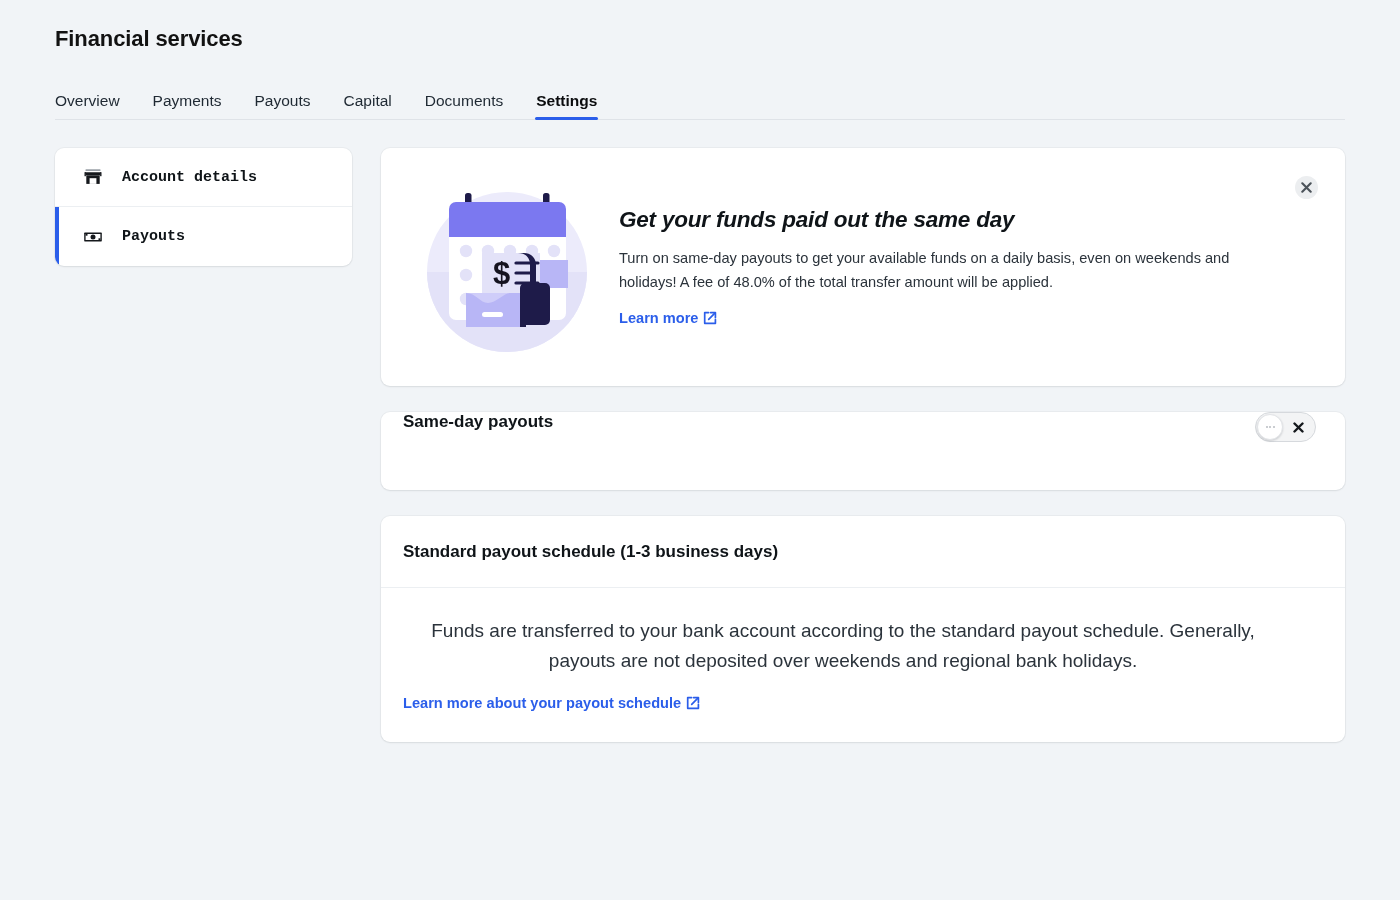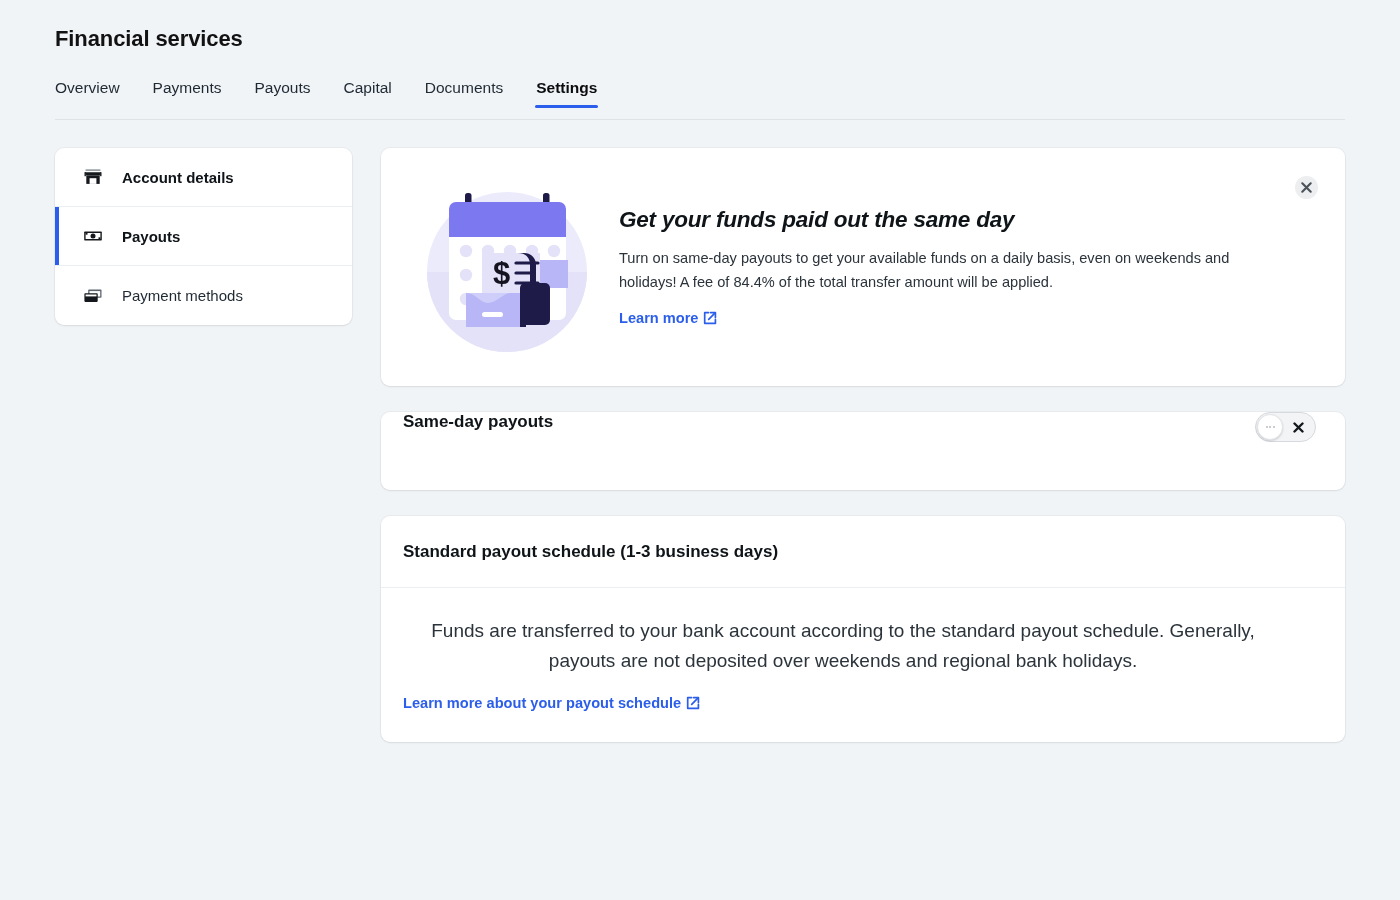--- a/index.html
+++ b/index.html
@@ -25,21 +25,21 @@
     font-size: 22px;
     font-weight: bold;
     color: #121212;
     letter-spacing: -0.1px;
     margin-bottom: 28px;
   }
 
   
   .tabs {
     display: flex;
-    align-items: flex-start;
+    align-items: flex-end;
     gap: 33px;
     border-bottom: 1px solid #dfe3e8;
     height: 40px;
     margin-bottom: 28px;
   }
   .tab {
     font-size: 15.5px;
     color: #1f2933;
     padding-bottom: 11px;
     position: relative;
@@ -92,20 +92,21 @@
   .side-item.active::before {
     content: "";
     position: absolute;
     left: 0; top: 0; bottom: 0;
     width: 4px;
     background: #2b5eea;
   }
   .side-item .side-label {
     font-size: 15px;
     color: #1f2933;
+    font-family: Liberation Mono, monospace;
   }
   .side-item.active .side-label,
   .side-item.first .side-label { font-weight: bold; color: #0f1418; }
   .side-icon {
     width: 22px; height: 22px;
     display: flex; align-items: center; justify-content: center;
     flex: 0 0 22px;
   }
 
   
@@ -284,32 +285,20 @@
             <rect x="1.2" y="5.6" width="17.6" height="8.8" rx="0.6" fill="#15181c"></rect>
             <rect x="2.6" y="7" width="14.8" height="6" fill="#ffffff"></rect>
             <circle cx="10" cy="10" r="2.5" fill="#15181c"></circle>
             <rect x="2.6" y="7" width="1.9" height="1.7" fill="#15181c"></rect>
             <rect x="15.5" y="11.3" width="1.9" height="1.7" fill="#15181c"></rect>
           </svg>
         </span>
         <span class="side-label">Payouts</span>
       </div>
 
-      <div class="side-item">
-        <span class="side-icon">
-          <svg width="20" height="20" viewBox="0 0 20 20">
-            <rect x="5.2" y="3.6" width="13.3" height="8.2" rx="0.8" fill="#5c6570"></rect>
-            <rect x="6.5" y="5.1" width="10.7" height="5.4" fill="#ffffff"></rect>
-            <rect x="1.4" y="7.3" width="13.3" height="8.6" rx="0.8" fill="#15181c"></rect>
-            <rect x="2.6" y="8.5" width="10.9" height="1.9" fill="#ffffff"></rect>
-            <rect x="2.6" y="11.5" width="10.9" height="3.1" fill="#15181c"></rect>
-          </svg>
-        </span>
-        <span class="side-label">Payment methods</span>
-      </div>
 
     </aside>
 
     <div class="main">
 
       <section class="card promo">
 
         <button class="close-btn">
           <svg width="11" height="11" viewBox="0 0 11 11">
             <path d="M1.3 1.3 L9.7 9.7 M9.7 1.3 L1.3 9.7" stroke="#4b5259" stroke-width="2.1" stroke-linecap="round"></path>
@@ -349,21 +338,21 @@
             <rect x="100" y="103" width="30" height="42" rx="5" fill="#1e1b49"></rect>
             <path d="M46 113h58v34H46z" fill="#b8b6f6"></path>
             <path d="M46 113c10 0 14 10 22 10s16-10 22-10z" fill="#cfcdf9"></path>
             <rect x="62" y="132" width="21" height="5" rx="2.5" fill="#ffffff"></rect>
             <path d="M100 113h6v34h-6z" fill="#1e1b49"></path>
           </svg>
         </div>
 
         <div class="promo-text">
           <div class="promo-title">Get your funds paid out the same day</div>
-          <p class="promo-body">Turn on same-day payouts to get your available funds on a daily basis, even on weekends and holidays! A fee of 84.4% of the total transfer amount will be applied.</p>
+          <p class="promo-body">Turn on same-day payouts to get your available funds on a daily basis, even on weekends and holidays! A fee of 48.0% of the total transfer amount will be applied.</p>
           <a class="link">
             <span>Learn more</span>
             <span class="ext-icon">
               <svg width="14" height="14" viewBox="0 0 14 14">
                 <path d="M5.6 1.6H1.7v10.7h10.7V8.4" stroke="#2b5eea" stroke-width="1.7" fill="none" stroke-linecap="round" stroke-linejoin="round"></path>
                 <path d="M7.6 1.6h4.8v4.8" stroke="#2b5eea" stroke-width="1.7" fill="none" stroke-linecap="round" stroke-linejoin="round"></path>
                 <path d="M12.1 1.9 5.7 8.3" stroke="#2b5eea" stroke-width="1.7" stroke-linecap="round"></path>
               </svg>
             </span>
           </a>

